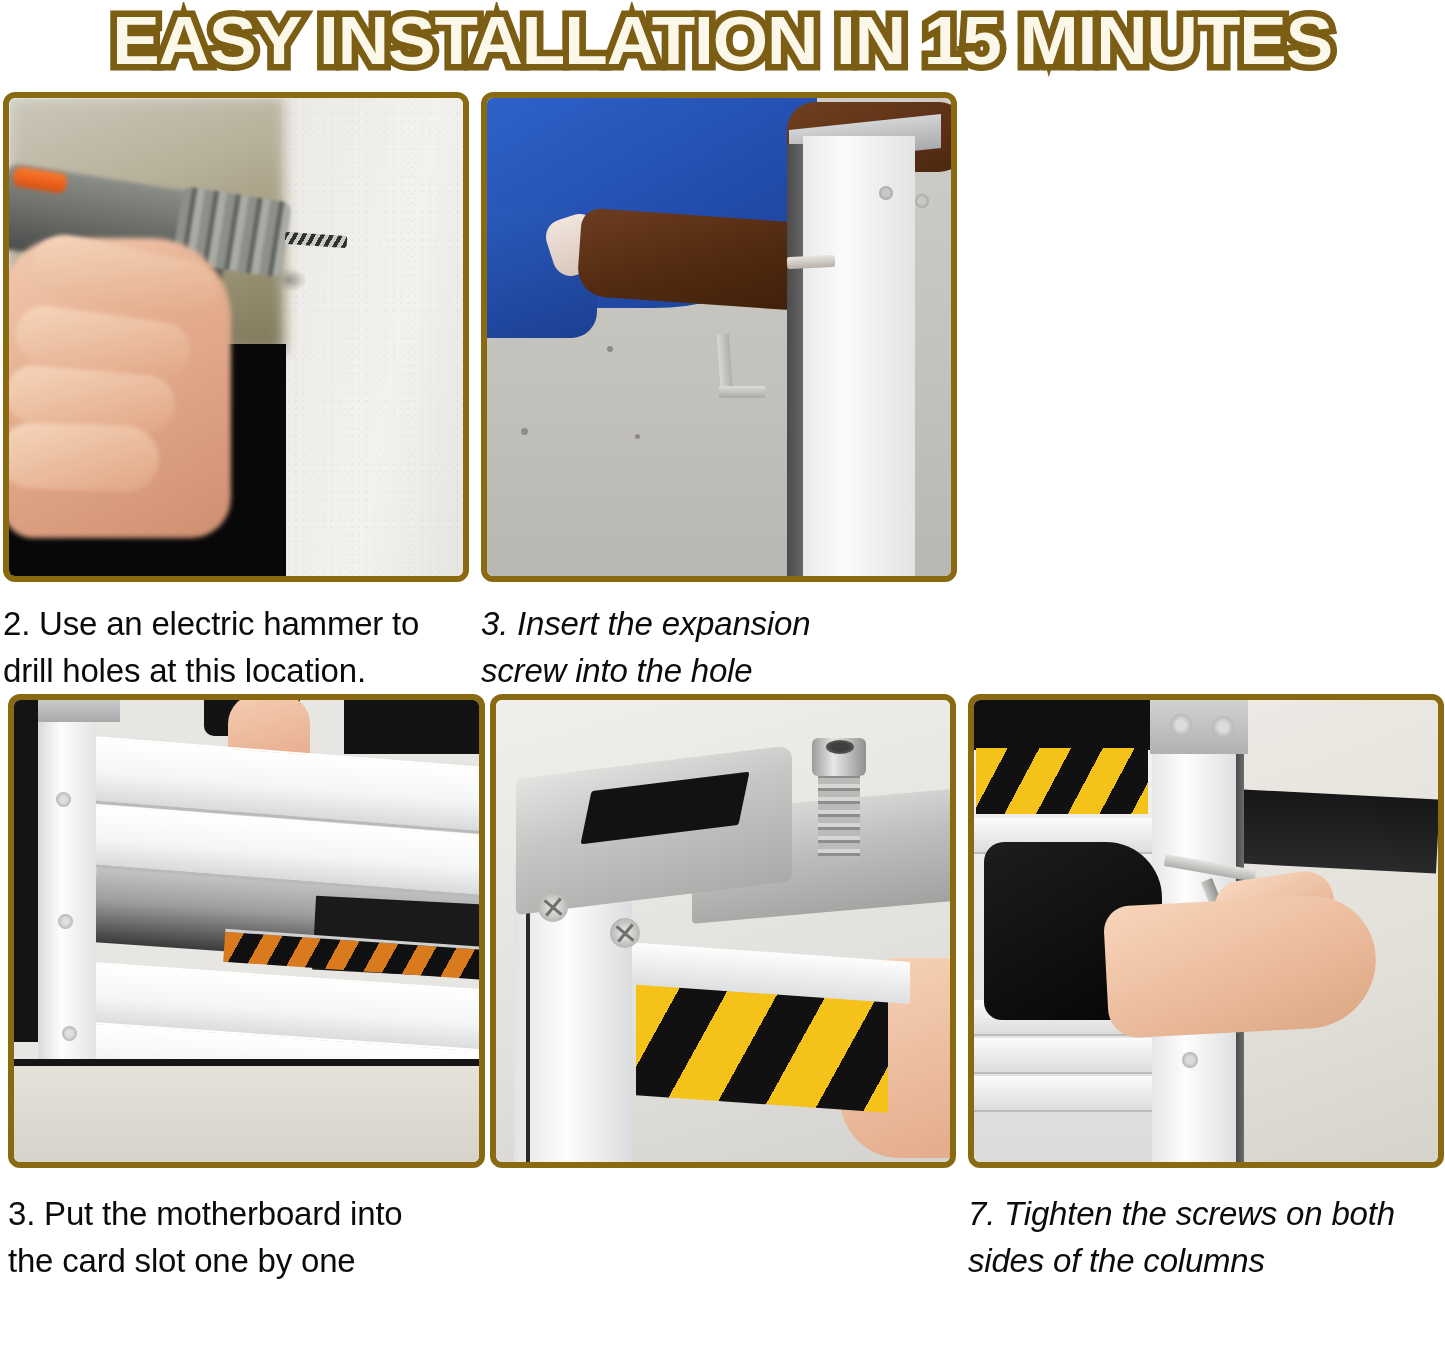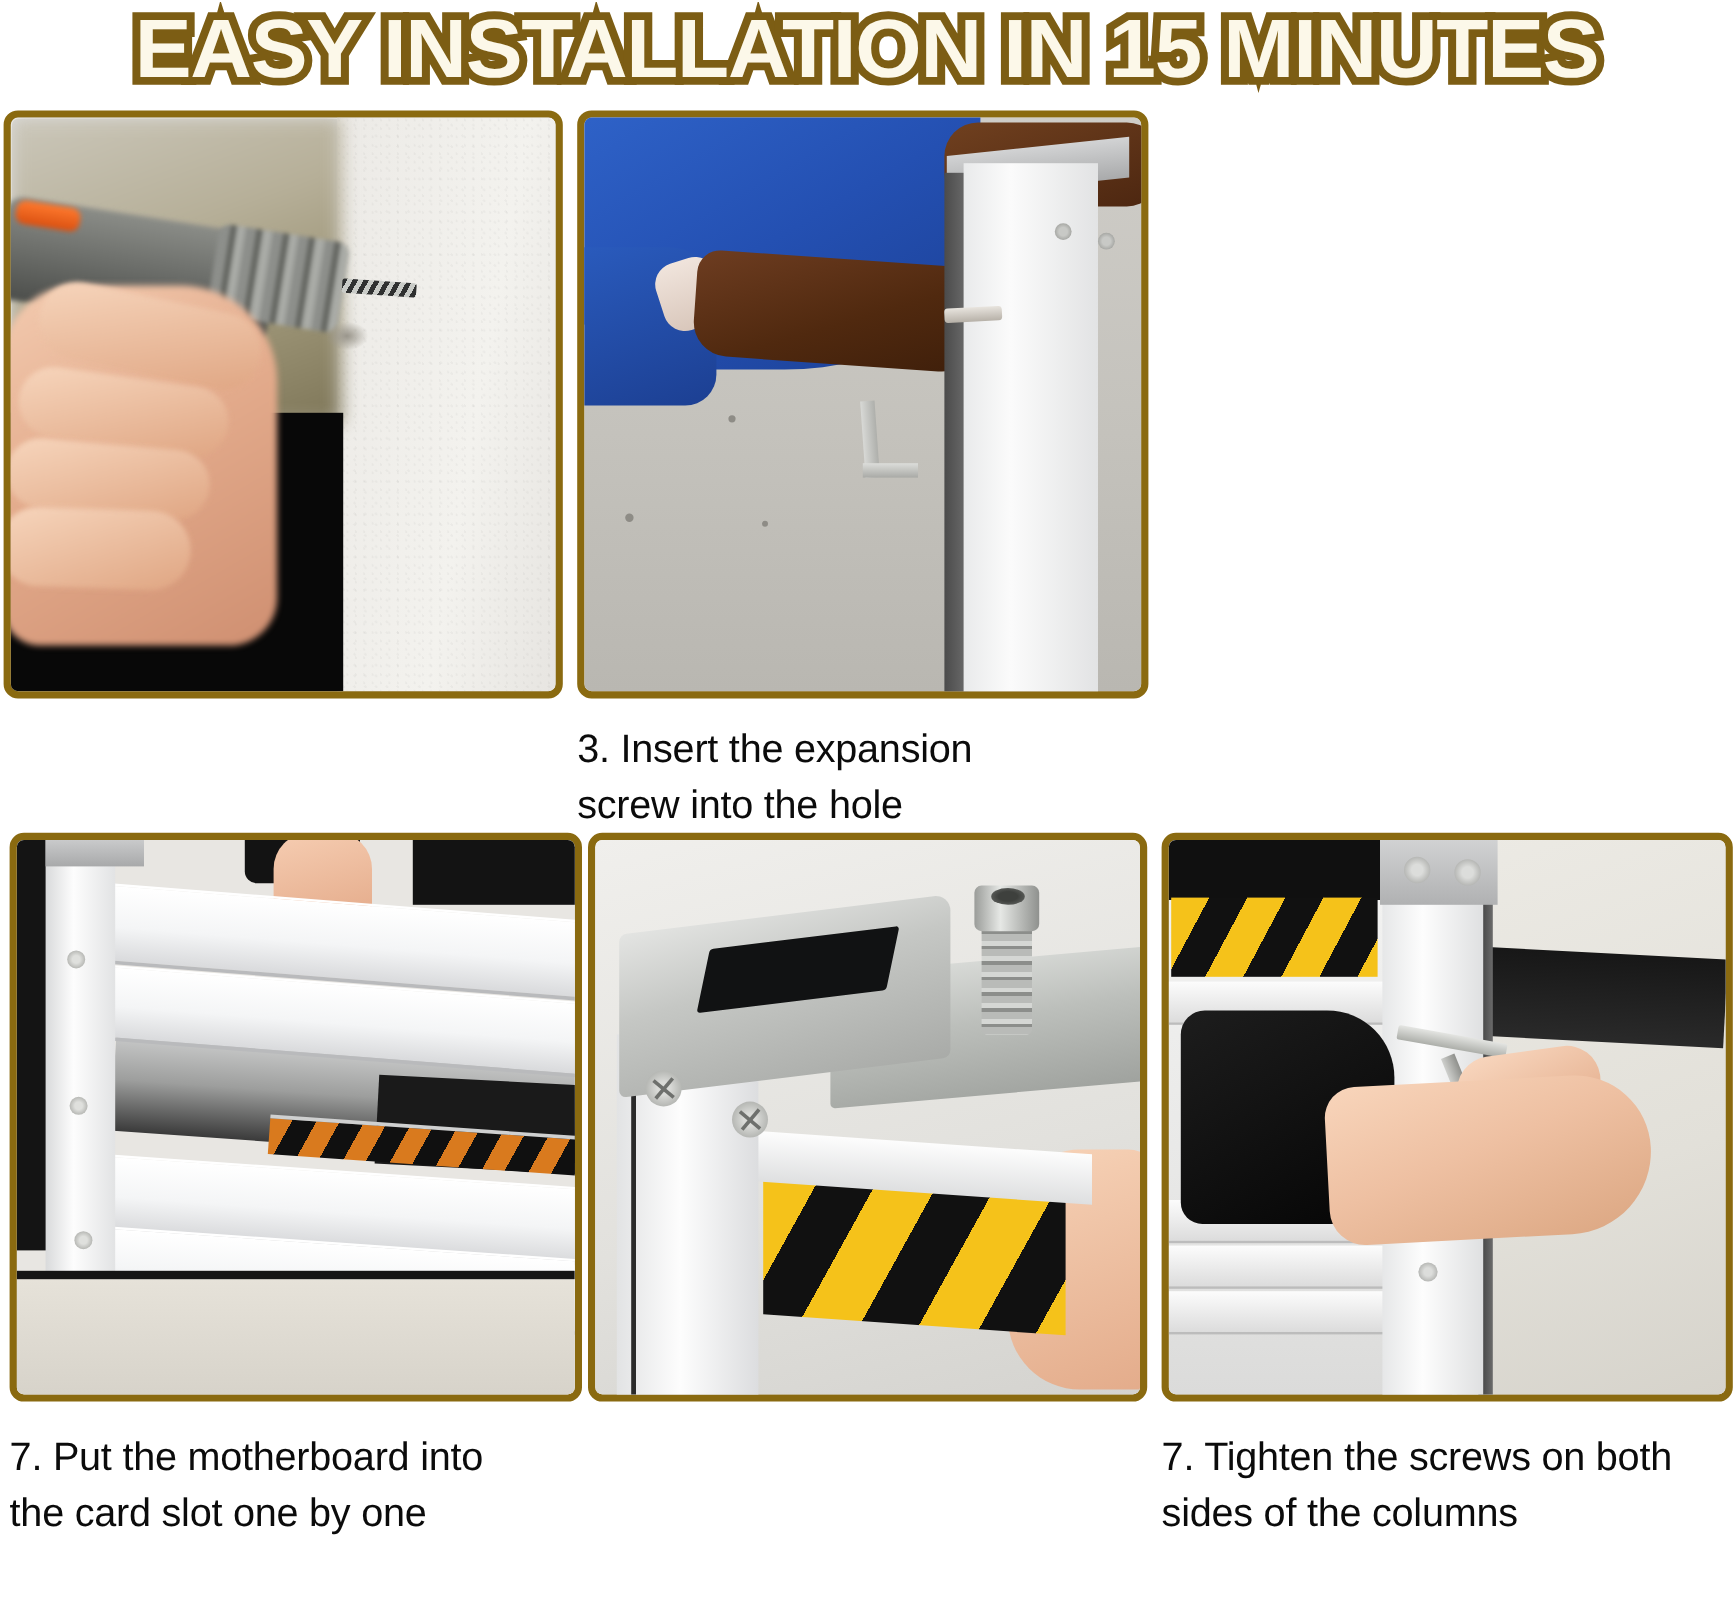--- a/index.html
+++ b/index.html
@@ -52,21 +52,21 @@
   .row {
     display: flex;
     width: 1445px;
     box-sizing: border-box;
   }
   .cell {
     box-sizing: border-box;
   }
   .cell.c1 { width: 487px; padding-left: 8px;  padding-right: 14px; }
   .cell.c2 { width: 473px; padding-left: 3px;  padding-right: 16px; }
-  .cell.c3 { width: 485px; padding-left: 8px;  padding-right: 13px; }
+  .cell.c3 { width: 485px; padding-left: 8px;  padding-right: 13px; font-style: italic; }
 
   
   .frame {
     position: relative;
     width: 100%;
     height: 478px;
     border: 6px solid #8A6A10;
     border-radius: 12px;
     background: #dedede;
     overflow: hidden;
@@ -508,20 +508,22 @@
           <div class="p2-chuck"></div>
           <div class="p2-bit"></div>
           <div class="p2-dust"></div>
           <div class="p2-hand"></div>
           <div class="p2-finger f1"></div>
           <div class="p2-finger f2"></div>
           <div class="p2-finger f3"></div>
           <div class="p2-finger f4"></div>
         </div>
       </div>
+      <div class="caption">2. Use an electric hammer to
+drill holes at this location.</div>
     </div>
 
     <div class="cell c3">
       <div class="frame">
         <div class="photo">
           <div class="p3-floor"></div>
           <div class="p3-speck" style="left:120px;top:248px;width:6px;height:6px"></div>
           <div class="p3-speck" style="left:34px;top:330px;width:7px;height:7px"></div>
           <div class="p3-speck" style="left:148px;top:336px;width:5px;height:5px"></div>
           <div class="p3-shirt"></div>
@@ -563,21 +565,21 @@
           <div class="p4-board b4"></div>
           <div class="p4-dark-left"></div>
           <div class="p4-col"></div>
           <div class="p4-col-cap"></div>
           <div class="p4-colscrew" style="left:42px;top:92px"></div>
           <div class="p4-colscrew" style="left:44px;top:214px"></div>
           <div class="p4-colscrew" style="left:48px;top:326px"></div>
           <div class="p4-floor"></div>
         </div>
       </div>
-      <div class="caption">7. Put the motherboard into
+      <div class="caption">3. Put the motherboard into
 the card slot one by one</div>
     </div>
 
     <div class="cell c2">
       <div class="frame">
         <div class="photo">
           <div class="p5-bg"></div>
           <div class="p5-hand"></div>
           <div class="p5-hazard"></div>
           <div class="p5-white-board"></div>

